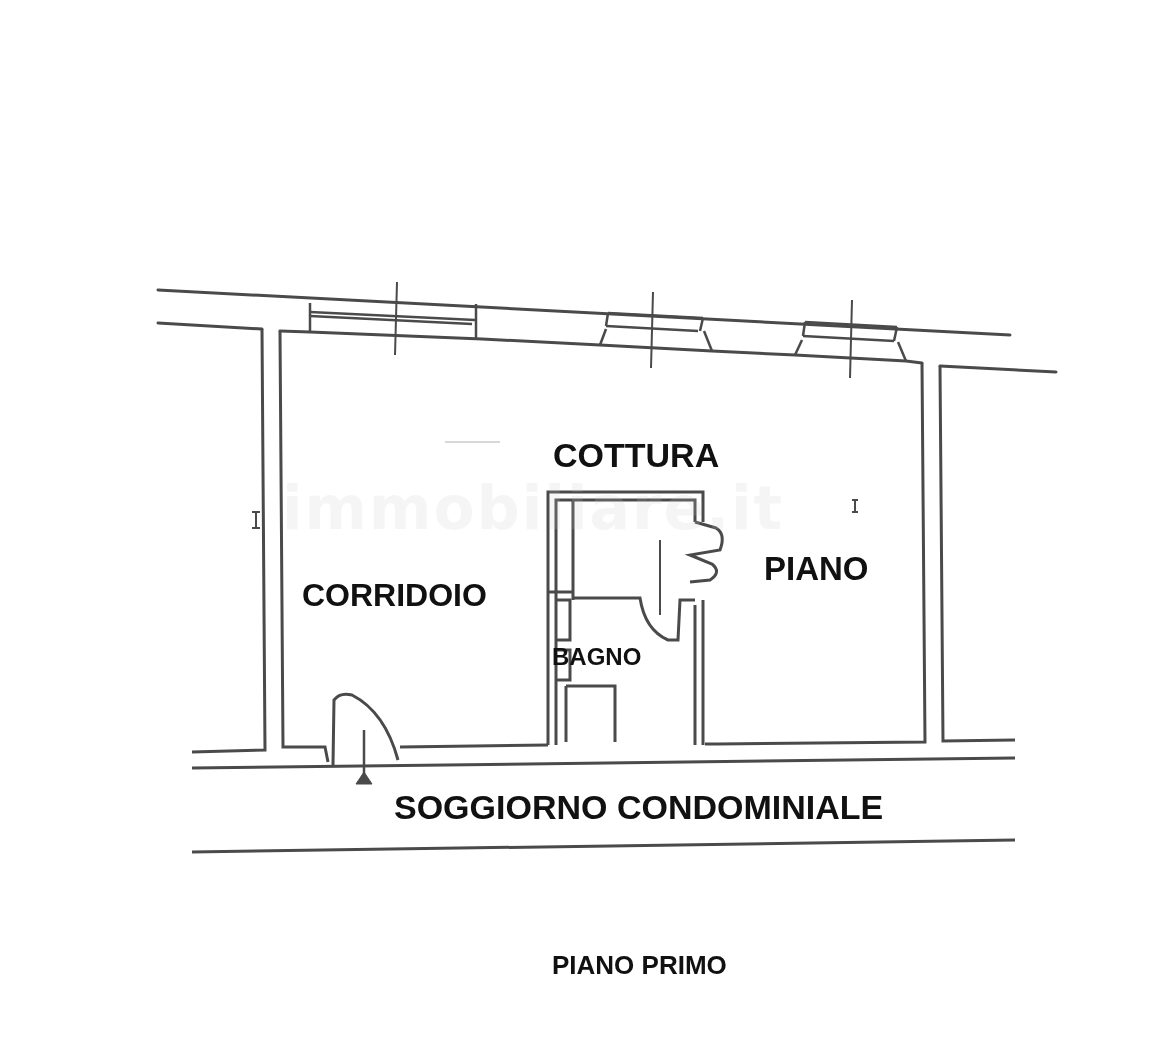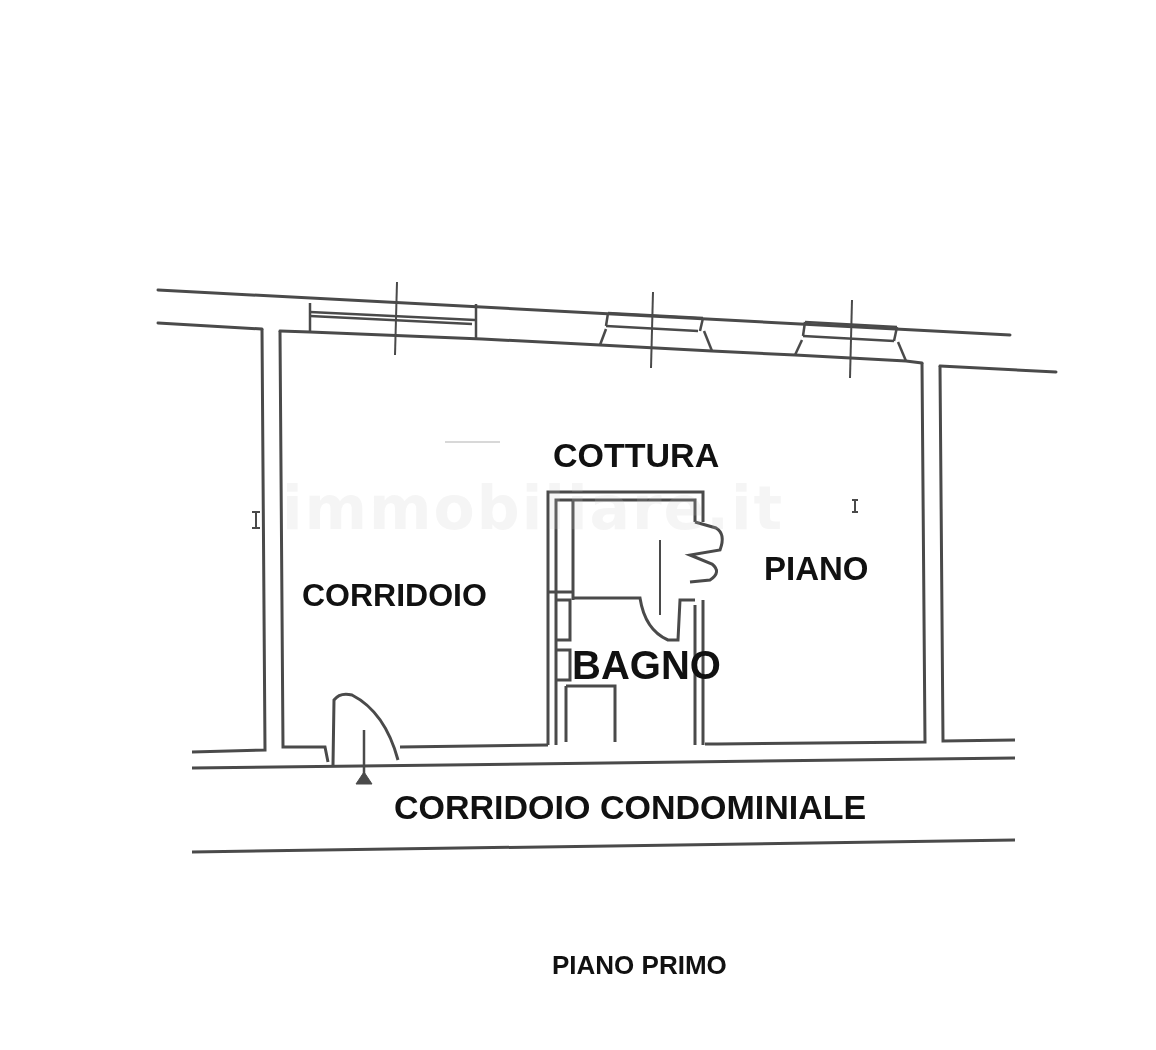--- a/index.html
+++ b/index.html
@@ -100,15 +100,15 @@
   </g>
 
   <path d="M445 442 L500 442" stroke="#d8d8d8" stroke-width="2"></path>
 </svg>
 
 <div class="watermark" style="left:282px; top:478px;">immobiliare.it</div>
 
 <div class="lbl" style="left:529px; top:438px; font-size:34px;margin-left:24px;">COTTURA</div>
 <div class="lbl" style="left:302px; top:579px; font-size:32px;">CORRIDOIO</div>
 <div class="lbl" style="left:764px; top:552px; font-size:33px;">PIANO</div>
-<div class="lbl" style="left:572px; top:645px; font-size:40px;">BAGNO</div>
-<div class="lbl" style="left:394px; top:790px; font-size:34px;">CORRIDOIO CONDOMINIALE</div>
+<div class="lbl" style="left:552px; top:645px; font-size:24px;">BAGNO</div>
+<div class="lbl" style="left:394px; top:790px; font-size:34px;">SOGGIORNO CONDOMINIALE</div>
 <div class="lbl" style="left:552px; top:952px; font-size:26px;">PIANO PRIMO</div>
 
 </body></html>

